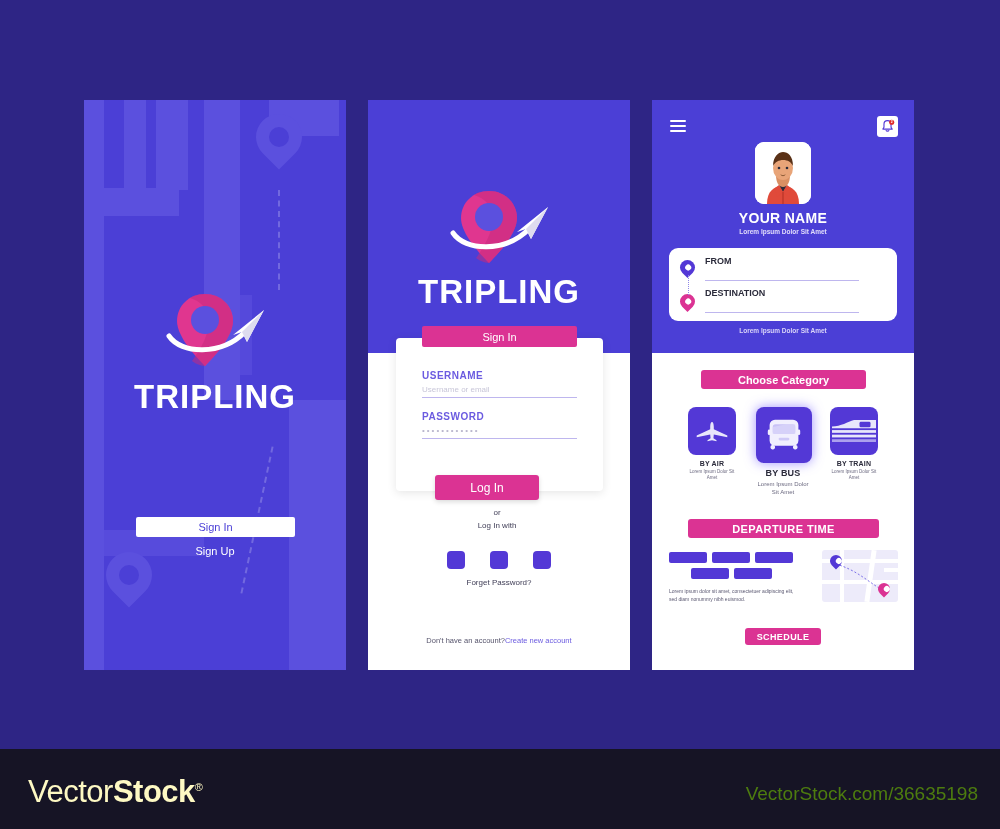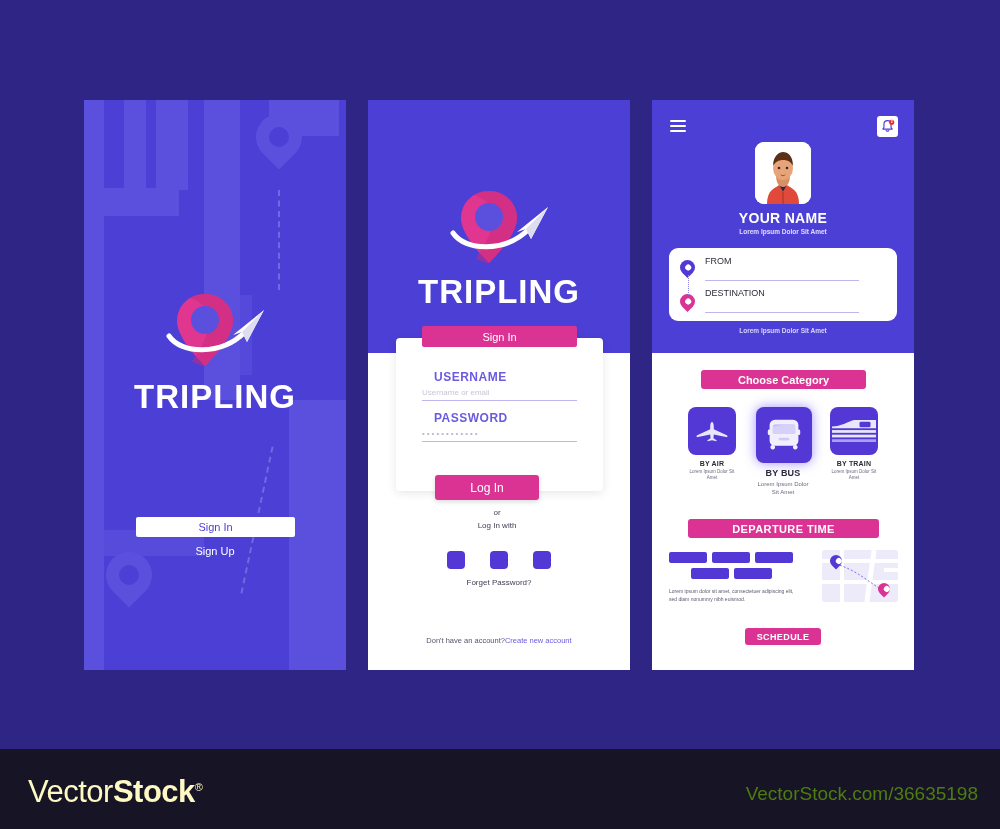--- a/index.html
+++ b/index.html
@@ -91,21 +91,21 @@
     position: absolute;
     left: 26px; top: -12px;
     width: 155px; height: 21px;
     background: #DB3393;
     border-radius: 2px;
     color: #ffffff;
     font-size: 11px;
     display: flex; align-items: center; justify-content: center;
   }
   .field { position: absolute; left: 26px; width: 155px; }
-  .field-label { color: #6B5BE0; font-size: 12px; font-weight: bold; letter-spacing: .5px; margin-left: 12px; }
+  .field-label { color: #6B5BE0; font-size: 10px; font-weight: bold; letter-spacing: .5px; }
   .field-value {
     color: #C8C6D8; font-size: 8px;
     border-bottom: 1px solid #BEB6EE;
     padding: 4px 0 3px 0;
     min-height: 14px;
   }
   .field-value.dots { letter-spacing: 2px; color: #B9B6CD; }
   .btn-login {
     position: absolute;
     left: 67px; top: 375px;
@@ -144,21 +144,21 @@
   .trip-card {
     position:absolute; left: 17px; top: 148px;
     width: 228px; height: 73px;
     background:#fff; border-radius: 9px;
   }
   .mini-pin {
     position:absolute; width: 15px; height: 15px; border-radius: 50% 50% 50% 0;
     transform: rotate(-45deg);
   }
   .mini-pin::after { content:""; position:absolute; left:4.5px; top:4.5px; width:6px; height:6px; background:#fff; border-radius:50%; }
-  .trip-label { position:absolute; color:#2B2B3B; font-size: 9px; font-weight: 400; text-align: center; }
+  .trip-label { position:absolute; color:#2B2B3B; font-size: 9px; font-weight: 700; text-align: center; }
   .trip-line { position:absolute; height:1px; background:#BEB6EE; }
   .card-sub { position:absolute; left:0; right:0; top: 227px; text-align:center; color:#DAD5F8; font-size: 6.5px; font-weight:bold; }
 
   .choose-cat {
     position:absolute; left: 49px; top: 270px;
     width: 165px; height: 19px;
     background:#DB3393; border-radius:3px;
     color:#fff; font-size:11px; font-weight:600;
     display:flex; align-items:center; justify-content:center;
   }

